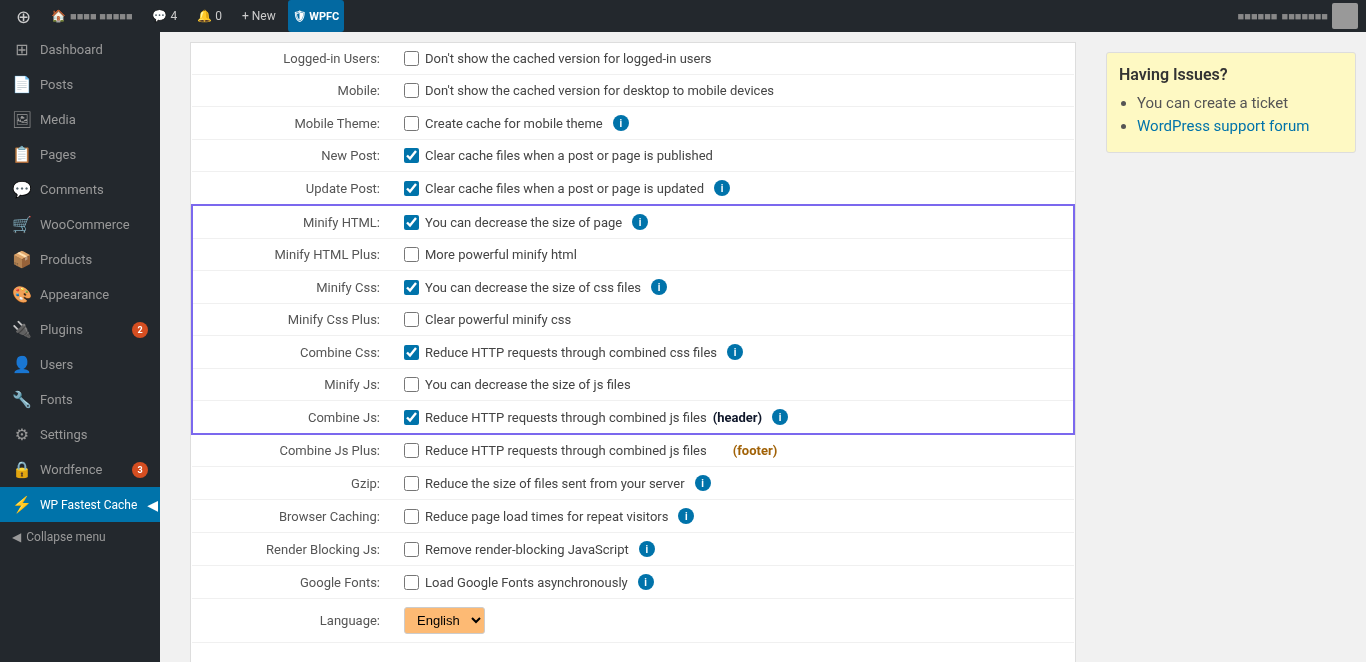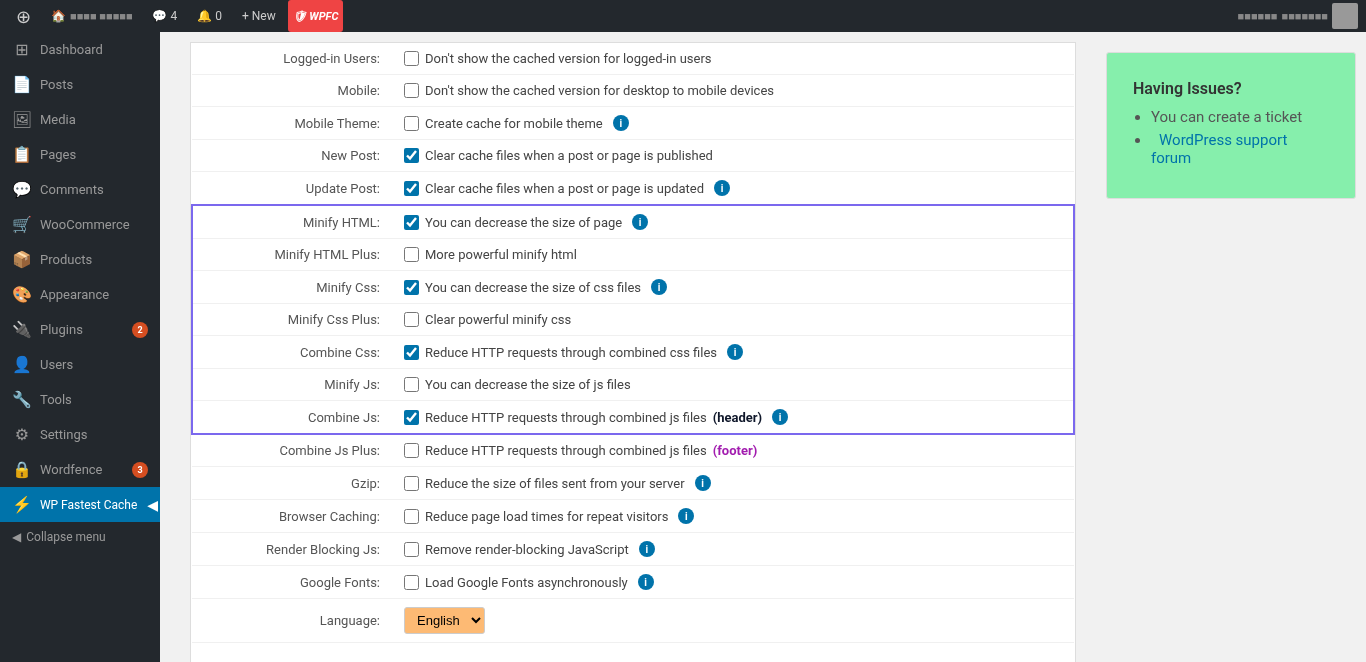--- a/index.html
+++ b/index.html
@@ -24,21 +24,21 @@
       display: flex;
       align-items: center;
       gap: 4px;
       cursor: pointer;
       white-space: nowrap;
     }
     .admin-bar-logo { color: #ccc; font-size: 18px; padding: 0 8px; }
     .admin-bar-new { color: #ccc; font-size: 12px; padding: 0 8px; display: flex; align-items: center; gap: 3px; cursor: pointer; }
     .admin-bar-right { margin-left: auto; display: flex; align-items: center; gap: 4px; }
     .admin-bar-avatar { width: 26px; height: 26px; background: #999; border-radius: 2px; }
-    .wpfc-badge { background: #ef4444; color: #fff; border-radius: 3px; padding: 1px 5px; font-size: 11px; font-weight: bold; display: flex; align-items: center; gap: 3px; font-style: italic; }
+    .wpfc-badge { background: #0369a1; color: #fff; border-radius: 3px; padding: 1px 5px; font-size: 11px; font-weight: bold; display: flex; align-items: center; gap: 3px; }
 
     
     .main-layout { display: flex; flex: 1; overflow: hidden; }
 
     
     .sidebar {
       width: 160px;
       background: #23282d;
       flex-shrink: 0;
       overflow-y: auto;
@@ -103,34 +103,34 @@
 
     .submit-row { text-align: center; padding: 20px; }
 
     
     .right-panel {
       width: 260px;
       flex-shrink: 0;
       padding: 10px 10px 10px 0;
     }
     .having-issues-box {
-      background: #86efac;
+      background: #fef9c3;
       border: 1px solid #ddd;
-      padding: 26px;
+      padding: 12px;
       border-radius: 3px;
     }
     .having-issues-title {
       font-size: 16px;
       font-weight: 600;
       color: #333;
       margin-bottom: 10px;
     }
     .having-issues-box ul { padding-left: 18px; }
     .having-issues-box li { font-size: 15px; color: #555; margin-bottom: 5px; }
-    .having-issues-box a { color: #0073aa; text-decoration: none; margin-left: 8px; }
+    .having-issues-box a { color: #0073aa; text-decoration: none; }
 
     .page-main { display: flex; padding: 10px 0 0 0; }
   </style>
 </head>
 <body>
 
 <div class="admin-bar">
   <span class="admin-bar-logo">⊕</span>
   <div class="admin-bar-item">🏠 <span style="color:#888;font-size:11px;">■■■■ ■■■■■</span></div>
   <div class="admin-bar-item">💬 4</div>
@@ -183,21 +183,21 @@
       <span class="sidebar-icon">🔌</span>
       <span>Plugins</span>
       <span class="sidebar-badge">2</span>
     </div>
     <div class="sidebar-item">
       <span class="sidebar-icon">👤</span>
       <span>Users</span>
     </div>
     <div class="sidebar-item">
       <span class="sidebar-icon">🔧</span>
-      <span>Tools</span>
+      <span>Fonts</span>
     </div>
     <div class="sidebar-item">
       <span class="sidebar-icon">⚙</span>
       <span>Settings</span>
     </div>
     <div class="sidebar-item">
       <span class="sidebar-icon">🔒</span>
       <span>Wordfence</span>
       <span class="sidebar-badge">3</span>
     </div>
@@ -333,21 +333,21 @@
                       <span class="info-icon">i</span>
                     </label>
                   </td>
                 </tr>
                 <tr>
                   <td class="label-cell">Combine Js Plus:</td>
                   <td class="value-cell">
                     <label>
                       <input type="checkbox" style="">
                       <span>Reduce HTTP requests through combined js files </span>
-                      <span style="color: #a21caf; font-weight: bold;">(footer)</span>
+                      <span style="color: #a16207; font-weight: bold; margin-left: 20px;">(footer)</span>
                     </label>
                   </td>
                 </tr>
                 <tr>
                   <td class="label-cell">Gzip:</td>
                   <td class="value-cell">
                     <label>
                       <input type="checkbox" style="">
                       <span>Reduce the size of files sent from your server</span>
                       <span class="info-icon">i</span>

